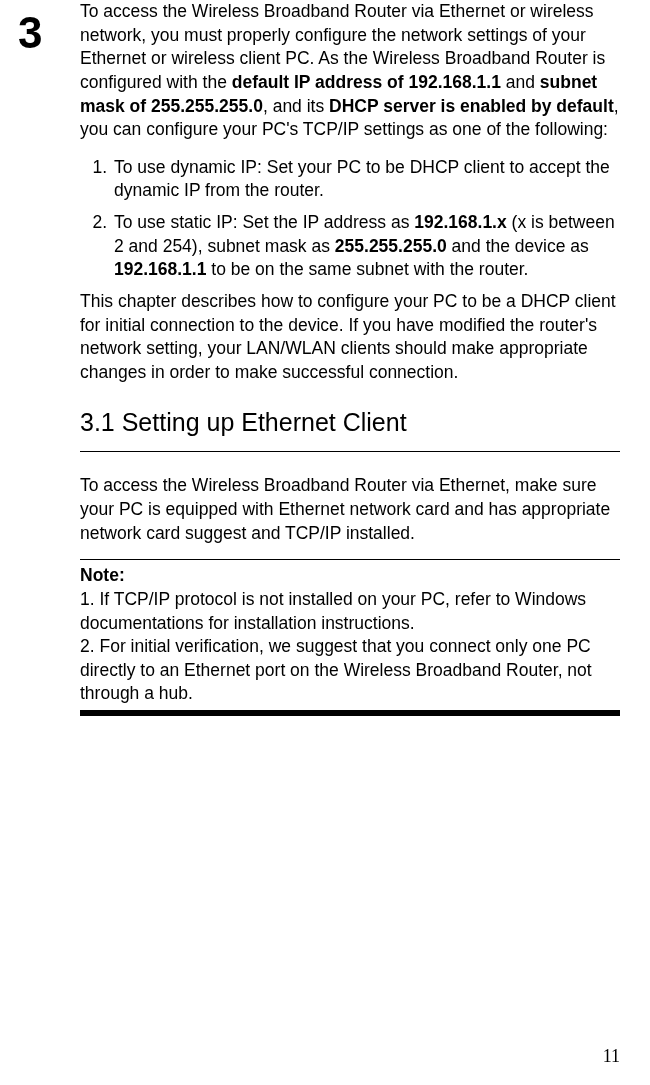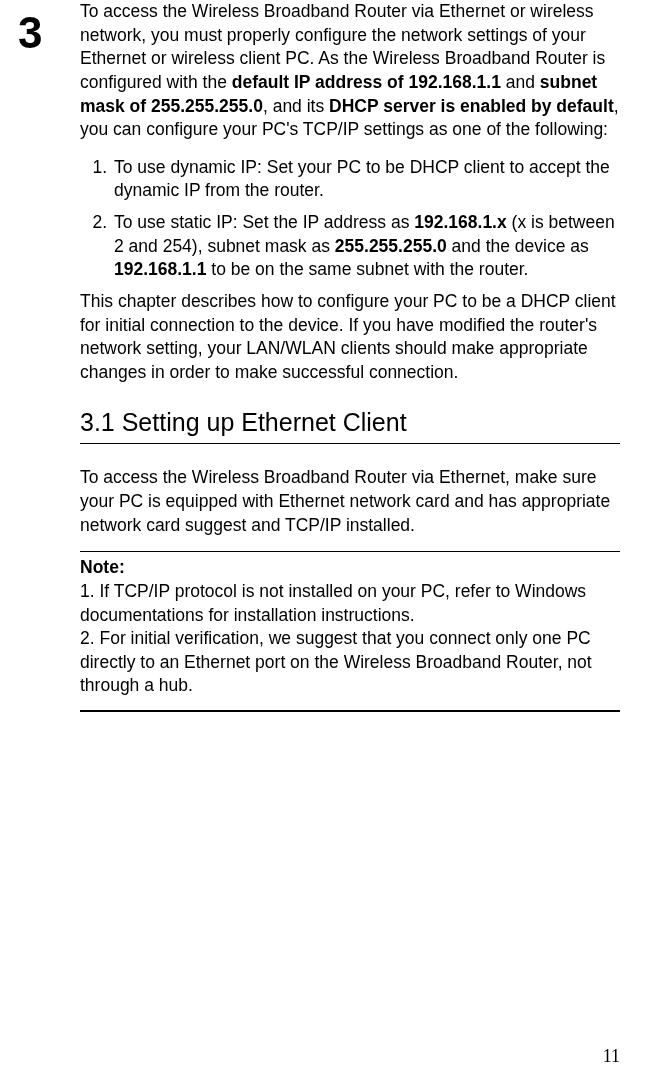--- a/index.html
+++ b/index.html
@@ -48,31 +48,31 @@
       line-height: 1.35;
     }
     ol.numbered li {
       margin-bottom: 8px;
       padding-left: 2px;
     }
     .section-heading {
       font-size: 25px;
       font-weight: normal;
       margin: 24px 0 0 0;
-      padding-bottom: 6px;
+      padding-bottom: 14px;
       border-bottom: 1.5px solid black;
       font-family: Arial, Helvetica, sans-serif;
     }
     .section-spacer {
       height: 22px;
     }
     .note-block {
       border-top: 1px solid black;
-      border-bottom: 2px solid #000000;
-      padding: 4px 0 12px 0;
+      border-bottom: 6px solid #000000;
+      padding: 4px 0 4px 0;
       margin-top: 12px;
       font-size: 17.5px;
       line-height: 1.35;
     }
     .note-label {
       font-weight: bold;
     }
     .page-number {
       position: absolute;
       bottom: 18px;

